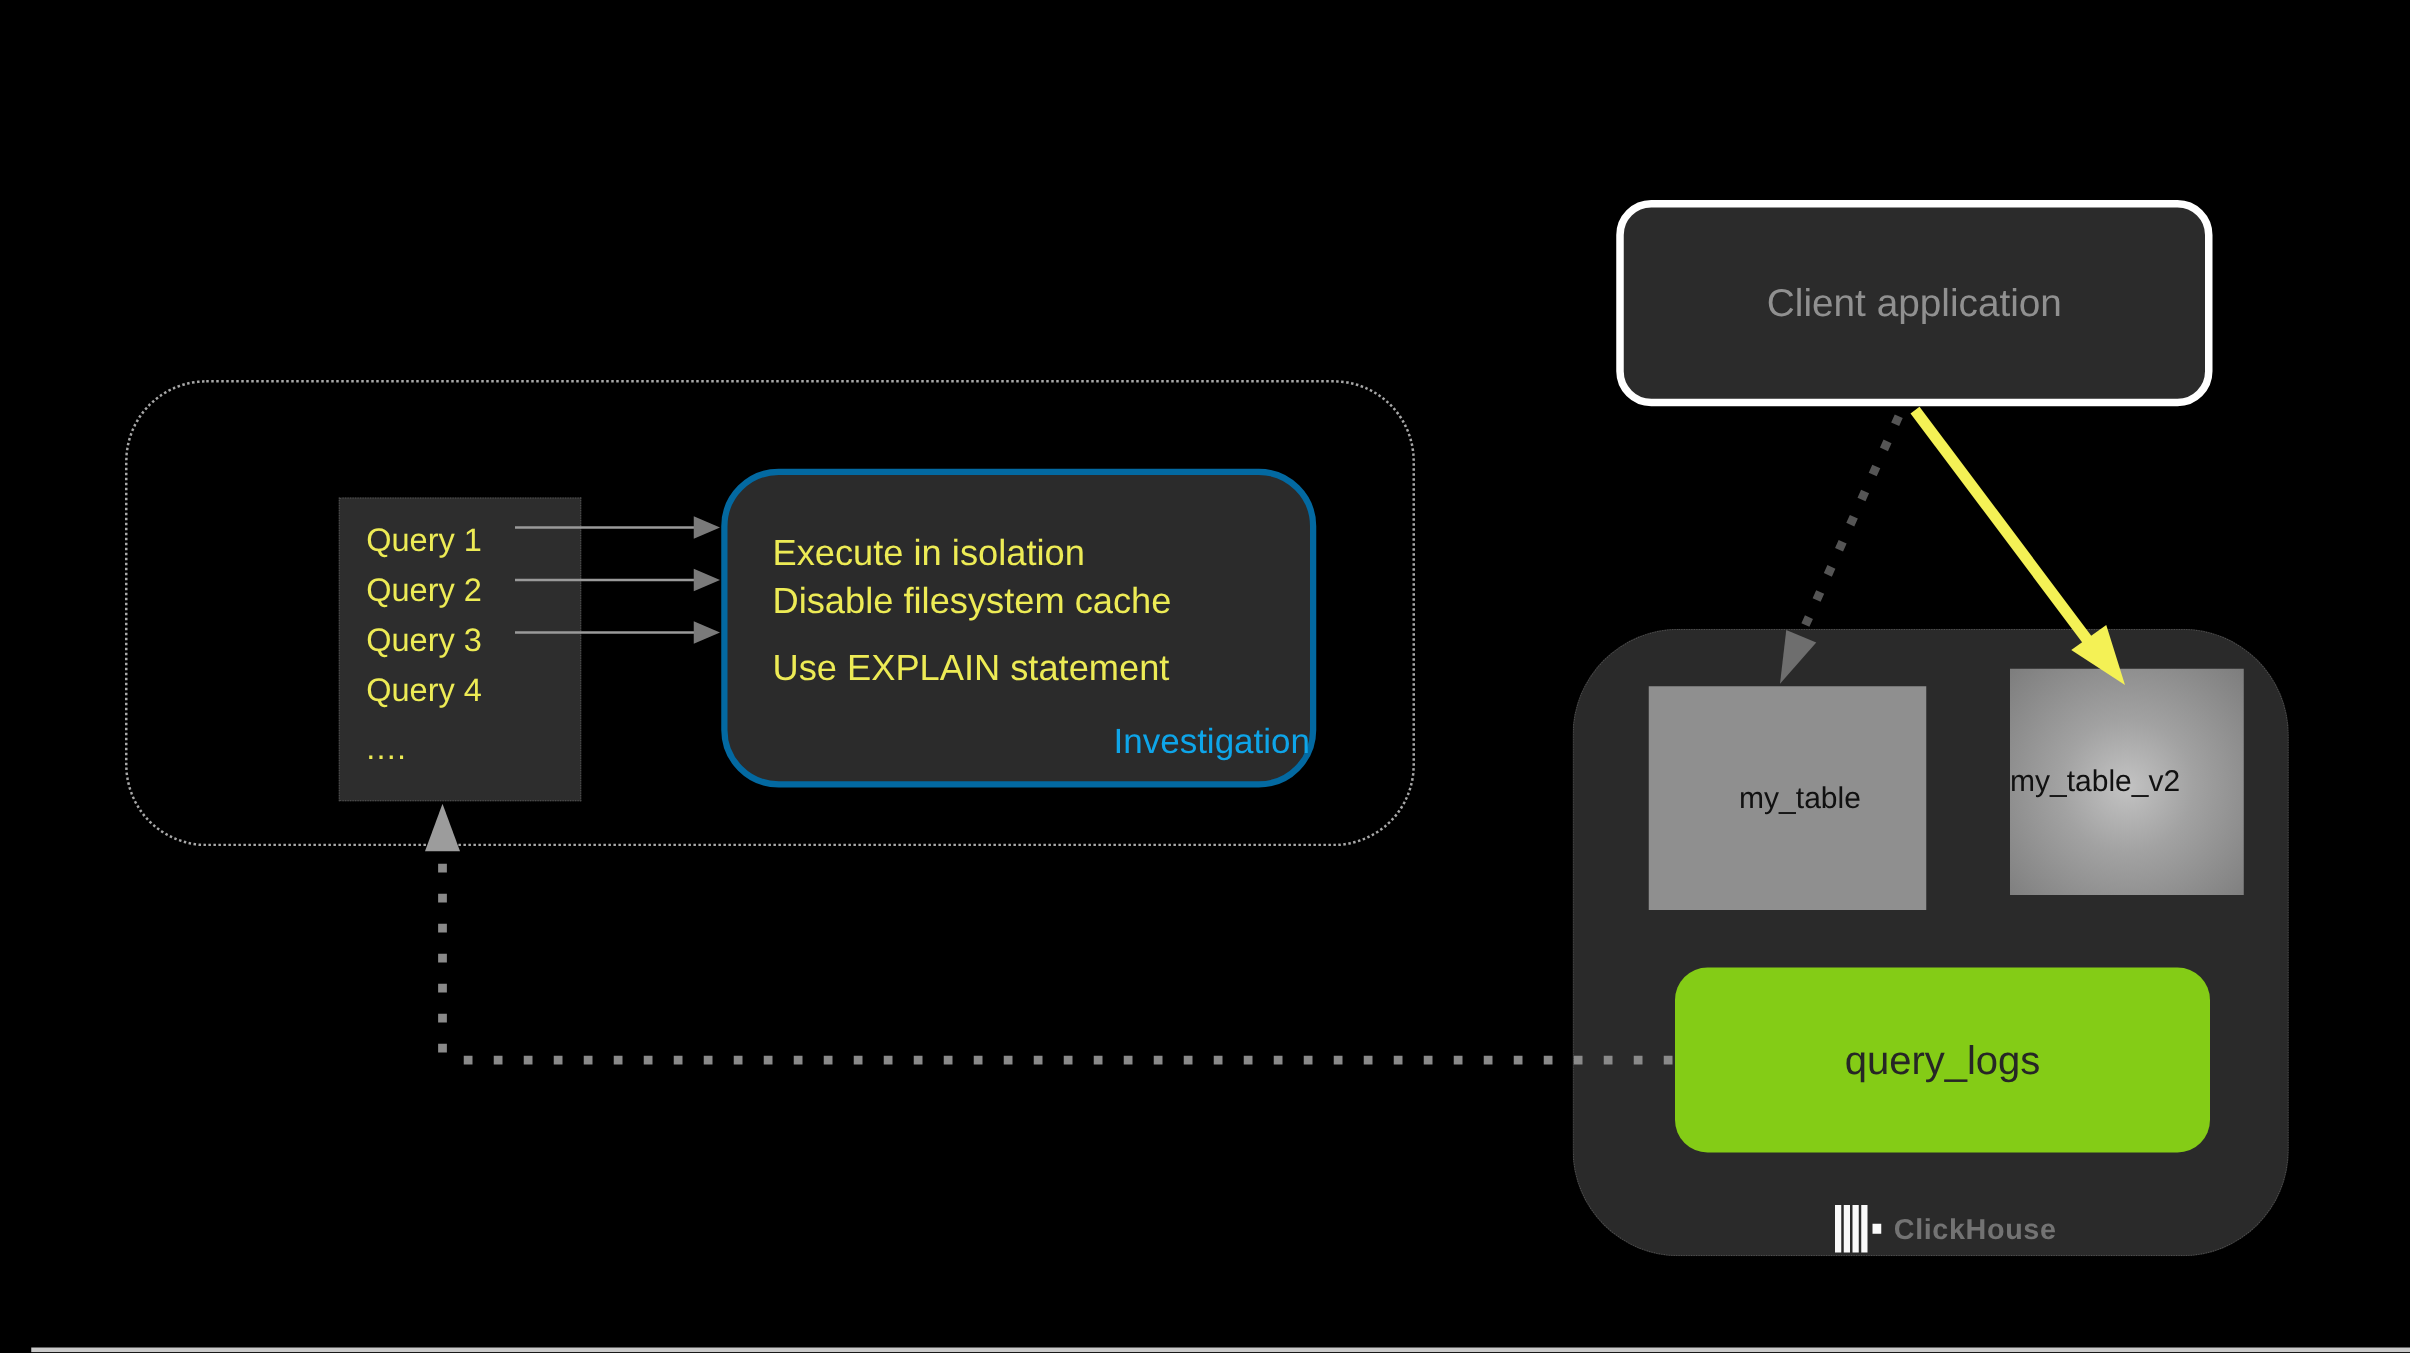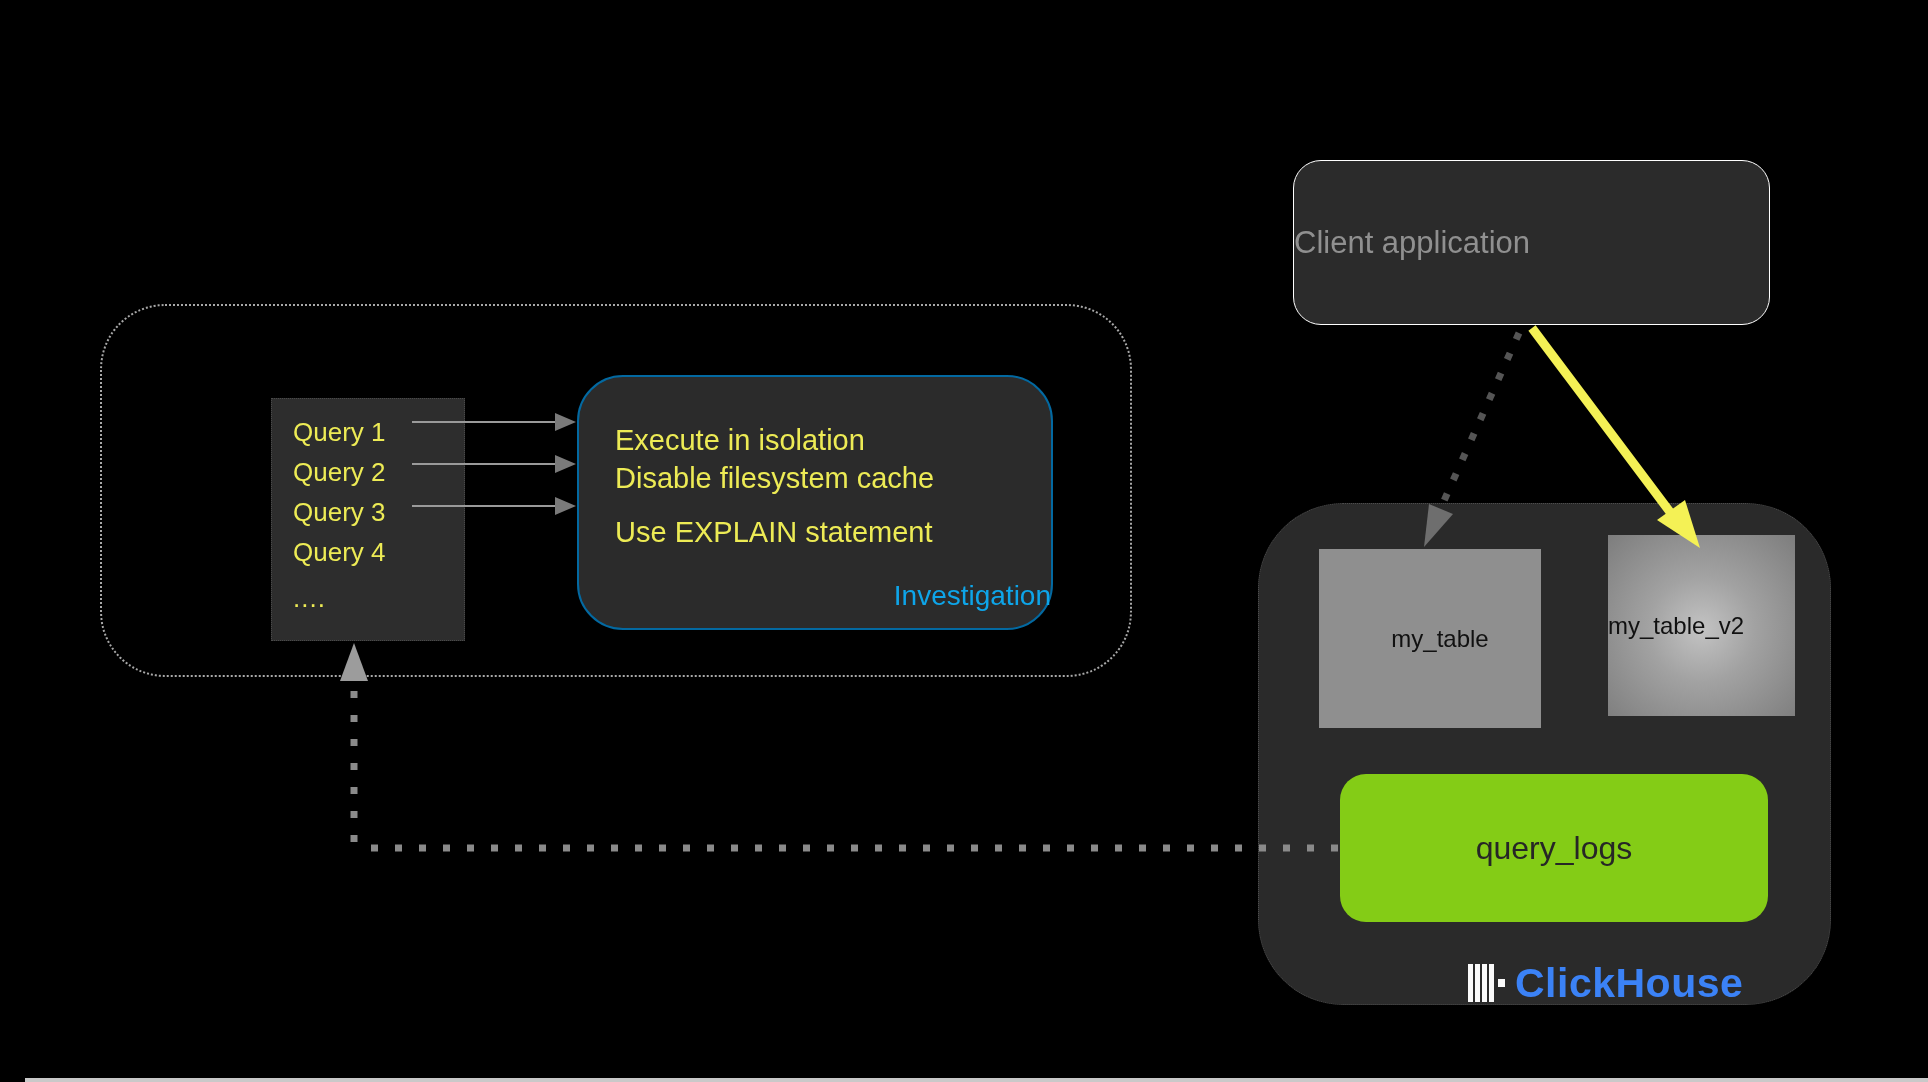--- a/index.html
+++ b/index.html
@@ -22,36 +22,36 @@
     padding:13px 0 0 21px;
   }
   .query-item{
     color:#edeb55;font-size:26px;line-height:40px;white-space:nowrap;
   }
   .query-item.dots-row{margin-top:6px;letter-spacing:1px;}
 
   
   #investigation-box{
     left:577px;top:375px;width:476px;height:255px;
-    background:#2b2b2b;border:2px solid #0369a1;border-radius:46px;
+    background:#2b2b2b;border:5px solid #0369a1;border-radius:46px;
     box-sizing:border-box;
   }
   .inv-notes{position:absolute;left:36px;top:44px;}
   .inv-note{color:#edeb55;font-size:29px;line-height:38px;white-space:nowrap;}
   .inv-note.spaced{margin-top:16px;}
   .inv-label{
     position:absolute;left:0;right:0;bottom:16px;text-align:right;
     color:#0ea5e9;font-size:28px;margin-top:28px;
   }
 
   
   #client-box{
     left:1293px;top:160px;width:477px;height:165px;
-    background:#2b2b2b;border:1px solid #ffffff;border-radius:28px;
-    display:flex;align-items:center;justify-content:flex-start;box-sizing:border-box;
+    background:#2b2b2b;border:6px solid #ffffff;border-radius:28px;
+    display:flex;align-items:center;justify-content:center;box-sizing:border-box;
   }
   #client-box .label{color:#909090;font-size:31px;}
 
   
   #ch-container{
     left:1258px;top:503px;width:573px;height:502px;
     background:#2a2a2a;border:1px dotted #4d4d4d;border-radius:85px;box-sizing:border-box;
   }
   #my-table{
     left:1319px;top:549px;width:202px;height:179px;
@@ -70,21 +70,21 @@
   }
   #query-logs .label{color:#262626;font-size:32px;}
 
   
   #ch-logo{
     left:1468px;top:963px;height:40px;display:flex;align-items:center;
   }
   .ch-bars{display:flex;align-items:center;height:38px;}
   .ch-bar{width:5px;height:38px;background:#fafafa;margin-right:2px;}
   .ch-dot{width:7px;height:8px;background:#fafafa;margin-left:2px;}
-  .ch-word{color:#3b82f6;font-size:41px;font-weight:bold;margin-left:10px;letter-spacing:0.5px;}
+  .ch-word{color:#737373;font-size:23px;font-weight:bold;margin-left:10px;letter-spacing:0.5px;}
 
   
   #connectors{position:absolute;left:0;top:0;z-index:5;pointer-events:none;}
 
   
   #bottom-strip{
     left:25px;right:0;bottom:0;height:4px;background:#c9c9c9;
   }
 </style>
 </head>

